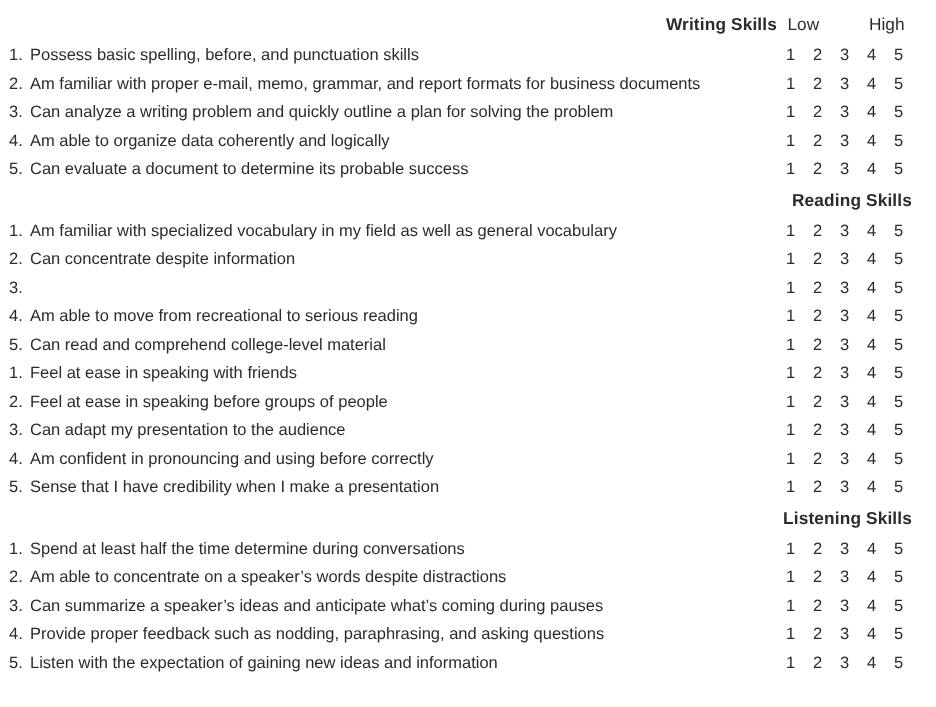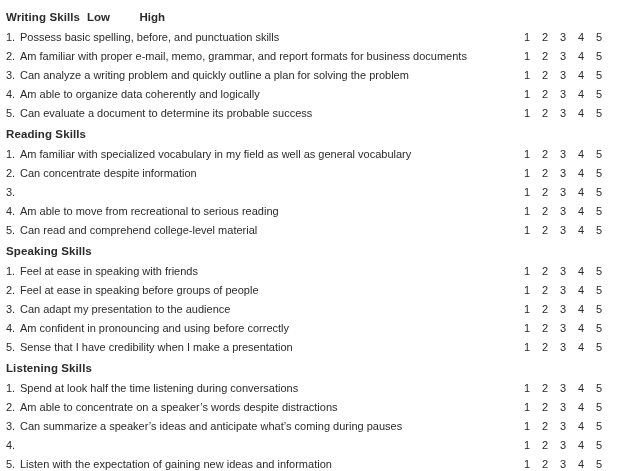--- a/index.html
+++ b/index.html
@@ -22,35 +22,35 @@
     padding: 5px 16px 0 6px;
   }
   .row {
     display: flex;
     align-items: center;
     height: 19px;
   }
   .section-row {
     height: 20px;
     margin-top: 2px;
-    justify-content: flex-start;
+    justify-content: flex-end;
   }
   .section-title {
     font-weight: 700;
     font-size: 11.5px;
     letter-spacing: 0.1px;
   }
   .scale-head {
     box-sizing: border-box;
     width: 90px;
     flex: none;
     display: flex;
     justify-content: space-between;
     padding: 0 5px 0 7px;
-    font-weight: 700;
+    font-weight: 400;
     font-size: 11.5px;
   }
   .item-text {
     flex: 1;
     display: flex;
     min-width: 0;
     white-space: nowrap;
   }
   .item-num {
     flex: none;
@@ -203,23 +203,20 @@
         <span class="item-label">Can read and comprehend college-level material</span>
       </div>
       <div class="scale">
         <span class="scale-cell">1</span>
         <span class="scale-cell">2</span>
         <span class="scale-cell">3</span>
         <span class="scale-cell">4</span>
         <span class="scale-cell">5</span>
       </div>
     </div>
-    <div class="row section-row">
-      <span class="section-title">Speaking Skills</span>
-    </div>
     <div class="row item-row">
       <div class="item-text">
         <span class="item-num">1.</span>
         <span class="item-label">Feel at ease in speaking with friends</span>
       </div>
       <div class="scale">
         <span class="scale-cell">1</span>
         <span class="scale-cell">2</span>
         <span class="scale-cell">3</span>
         <span class="scale-cell">4</span>
@@ -277,21 +274,21 @@
         <span class="scale-cell">4</span>
         <span class="scale-cell">5</span>
       </div>
     </div>
     <div class="row section-row">
       <span class="section-title">Listening Skills</span>
     </div>
     <div class="row item-row">
       <div class="item-text">
         <span class="item-num">1.</span>
-        <span class="item-label">Spend at look half the time listening during conversations</span>
+        <span class="item-label">Spend at least half the time determine during conversations</span>
       </div>
       <div class="scale">
         <span class="scale-cell">1</span>
         <span class="scale-cell">2</span>
         <span class="scale-cell">3</span>
         <span class="scale-cell">4</span>
         <span class="scale-cell">5</span>
       </div>
     </div>
     <div class="row item-row">
@@ -316,20 +313,21 @@
         <span class="scale-cell">1</span>
         <span class="scale-cell">2</span>
         <span class="scale-cell">3</span>
         <span class="scale-cell">4</span>
         <span class="scale-cell">5</span>
       </div>
     </div>
     <div class="row item-row">
       <div class="item-text">
         <span class="item-num">4.</span>
+        <span class="item-label">Provide proper feedback such as nodding, paraphrasing, and asking questions</span>
       </div>
       <div class="scale">
         <span class="scale-cell">1</span>
         <span class="scale-cell">2</span>
         <span class="scale-cell">3</span>
         <span class="scale-cell">4</span>
         <span class="scale-cell">5</span>
       </div>
     </div>
     <div class="row item-row">

